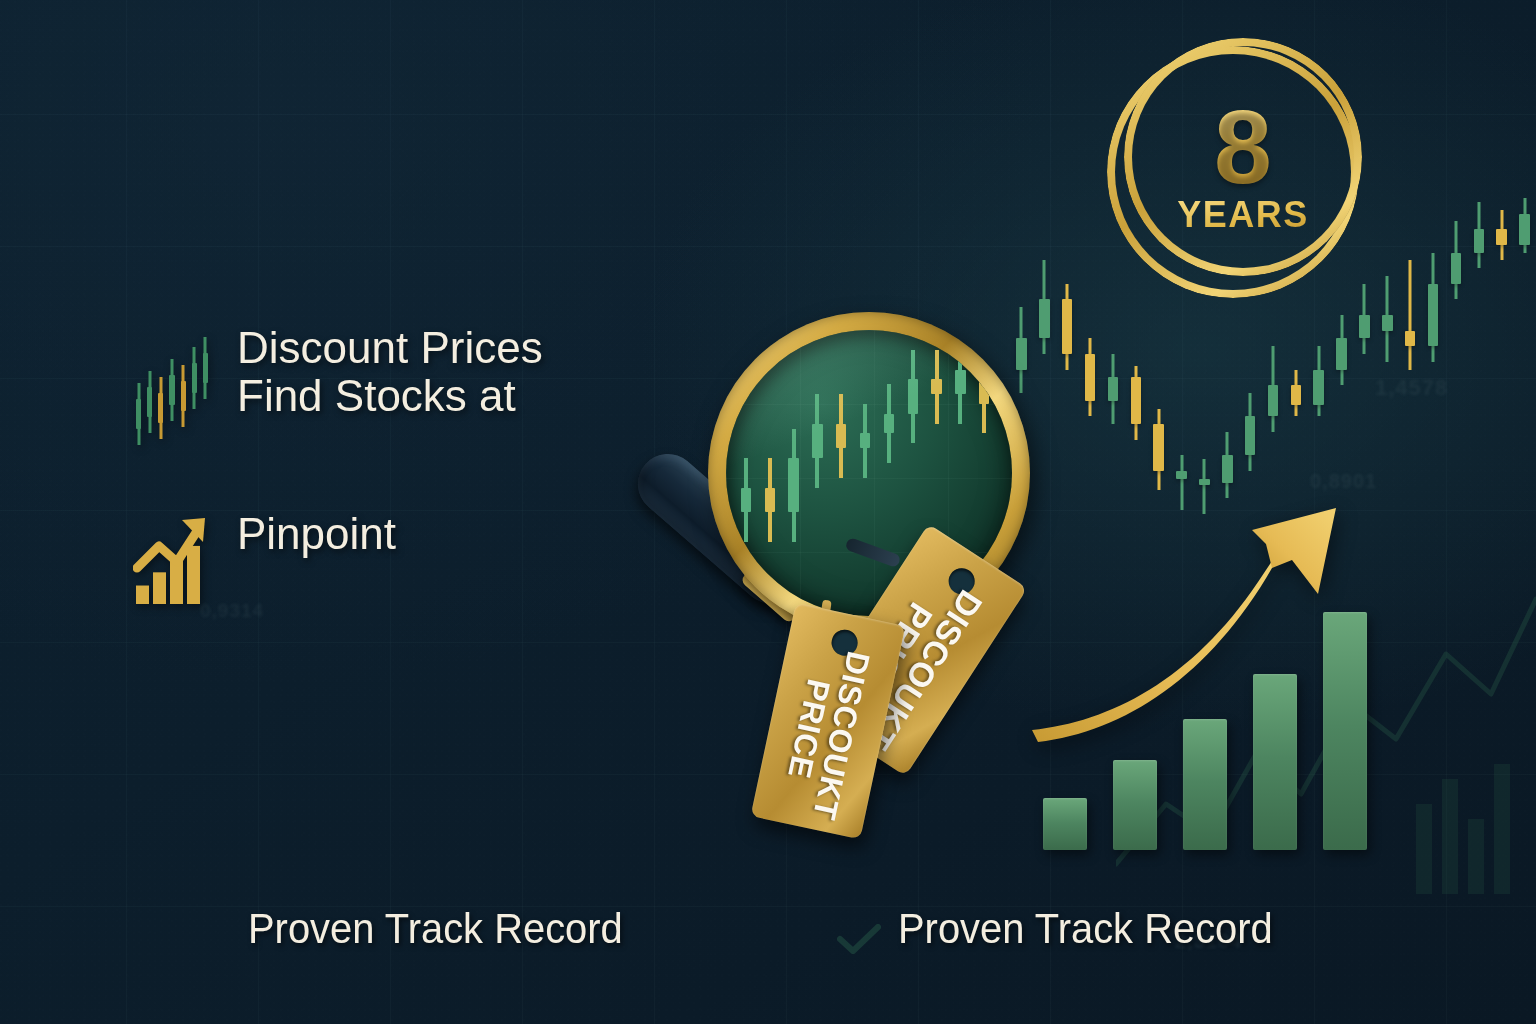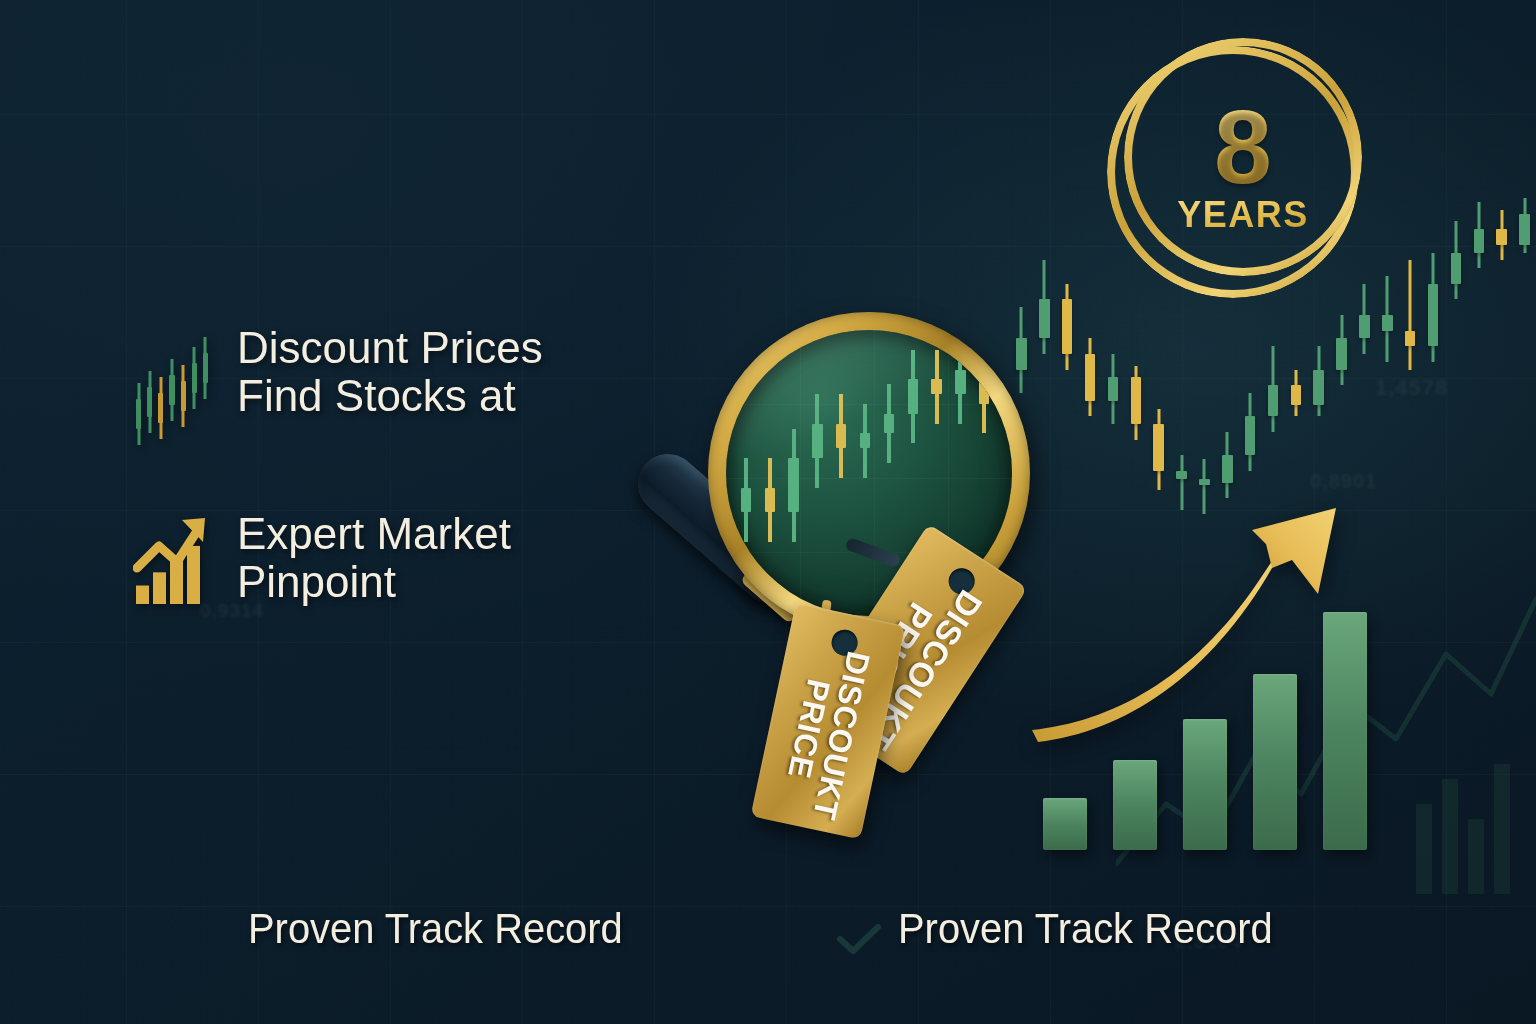--- a/index.html
+++ b/index.html
@@ -376,21 +376,20 @@
               <rect x="3" y="77.52" width="13" height="18.48" fill="#d8ae45"></rect>
               <rect x="20" y="64.32" width="13" height="31.68" fill="#d8ae45"></rect>
               <rect x="37" y="52.44" width="13" height="43.56" fill="#d8ae45"></rect>
               <rect x="54" y="37.92" width="13" height="58.08" fill="#d8ae45"></rect>
             </g>
           <path d="M4 60 L26 38 L44 54 L66 20" fill="none" stroke="#d8ae45" stroke-width="9" stroke-linejoin="round" stroke-linecap="round"></path>
           <path d="M49 12 L72 10 L70 34 Z" fill="#d8ae45"></path>
         </svg>
       </div>
       <div class="feat-text">
-        <div>Expert Market</div>
         <div>Pinpoint</div>
       </div>
     </div>
 
   </div>
 
   <div class="barchart" id="growth-bars">
       <div class="bar" style="left: 13.3px; width: 43.4px; height: 52.36px;"></div>
       <div class="bar" style="left: 83.3px; width: 43.4px; height: 90.44px;"></div>
       <div class="bar" style="left: 153.3px; width: 43.4px; height: 130.9px;"></div>

